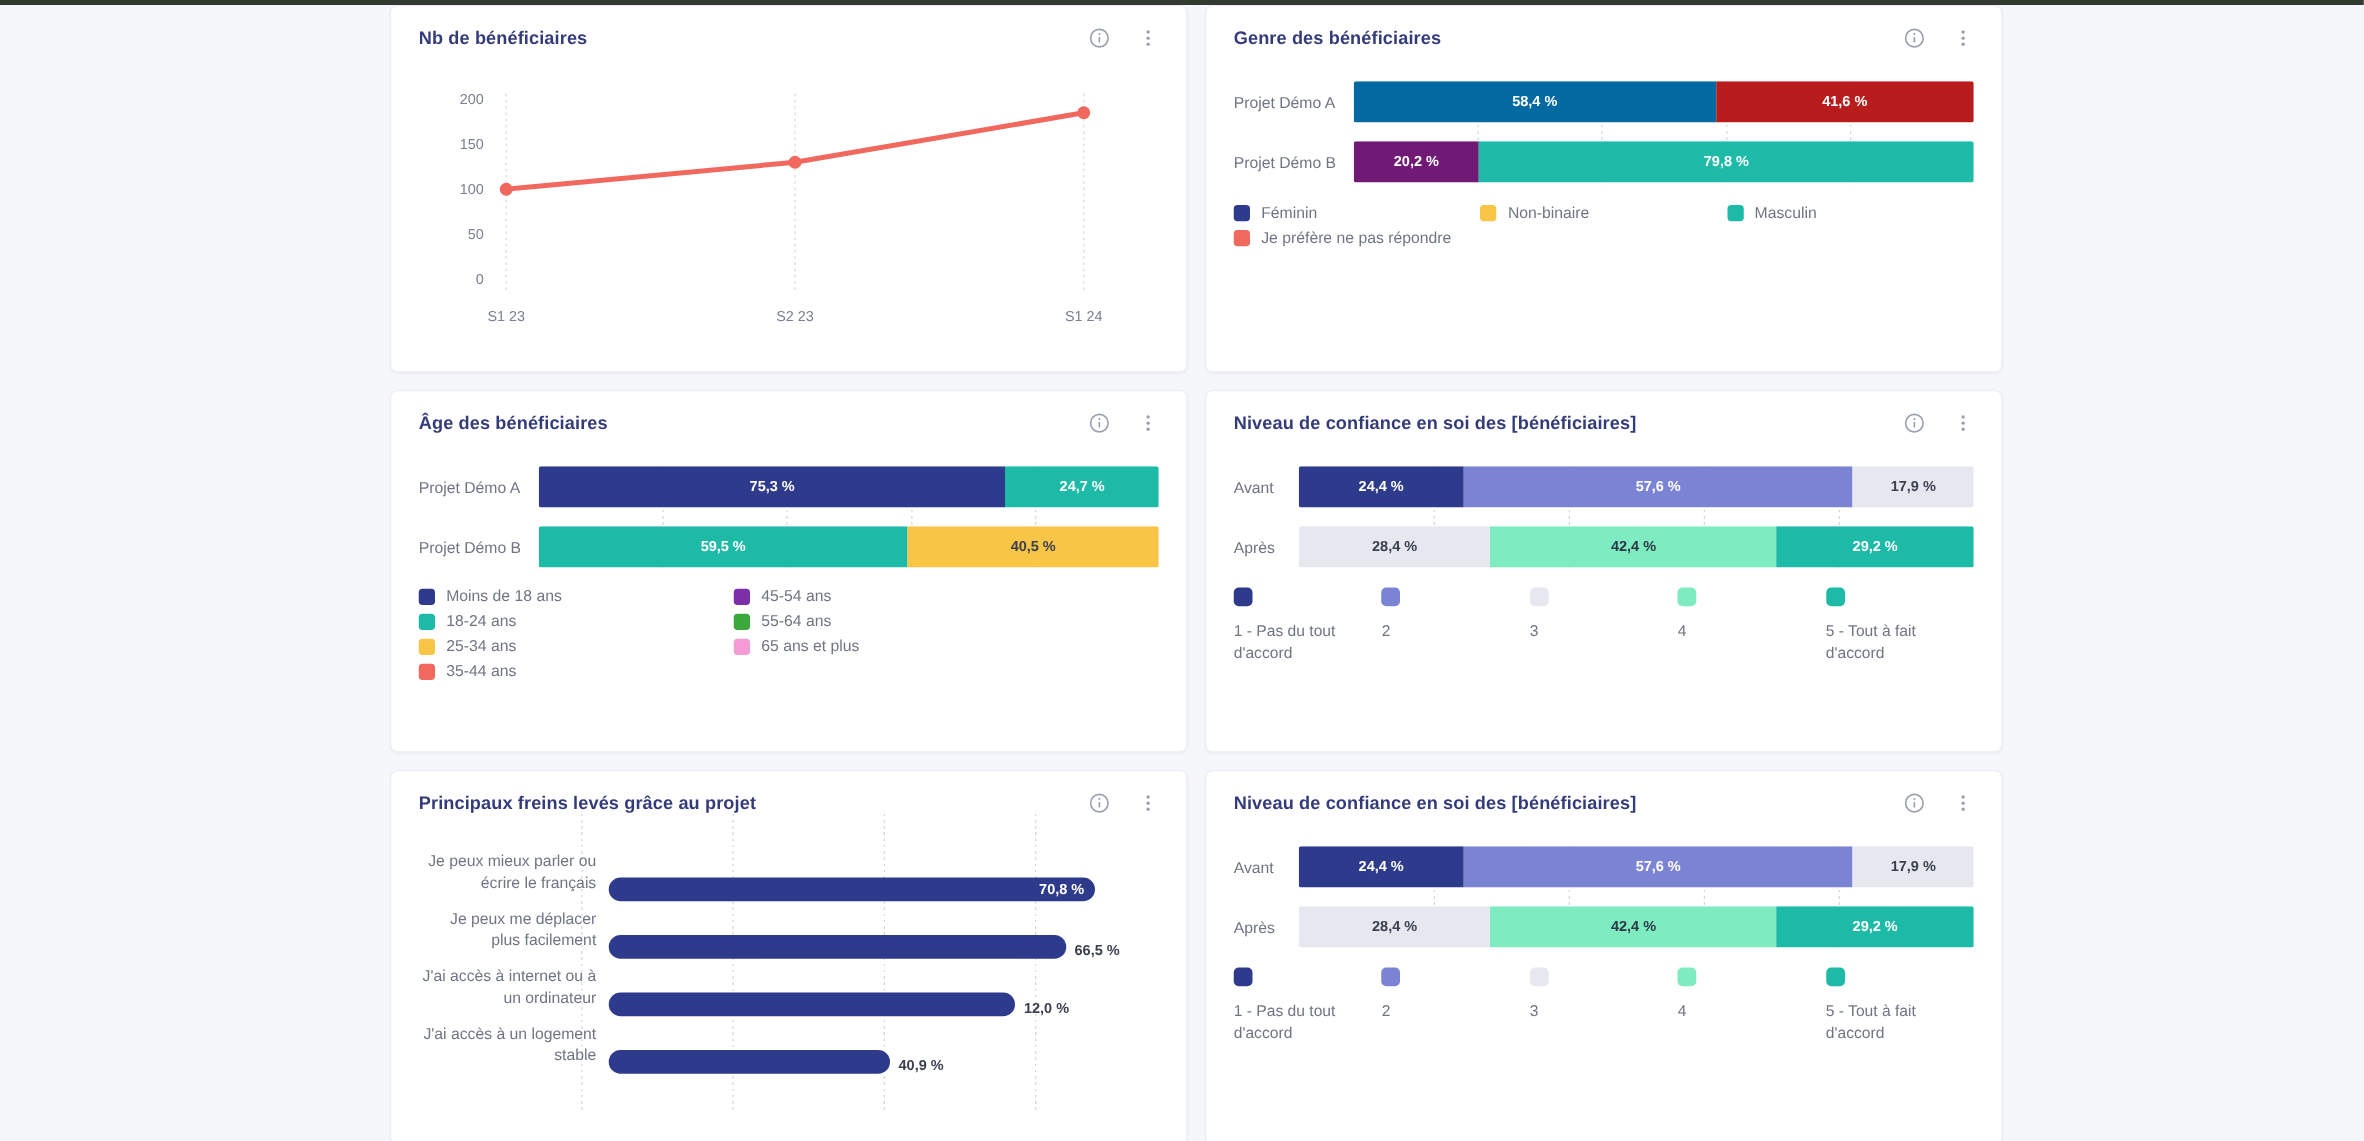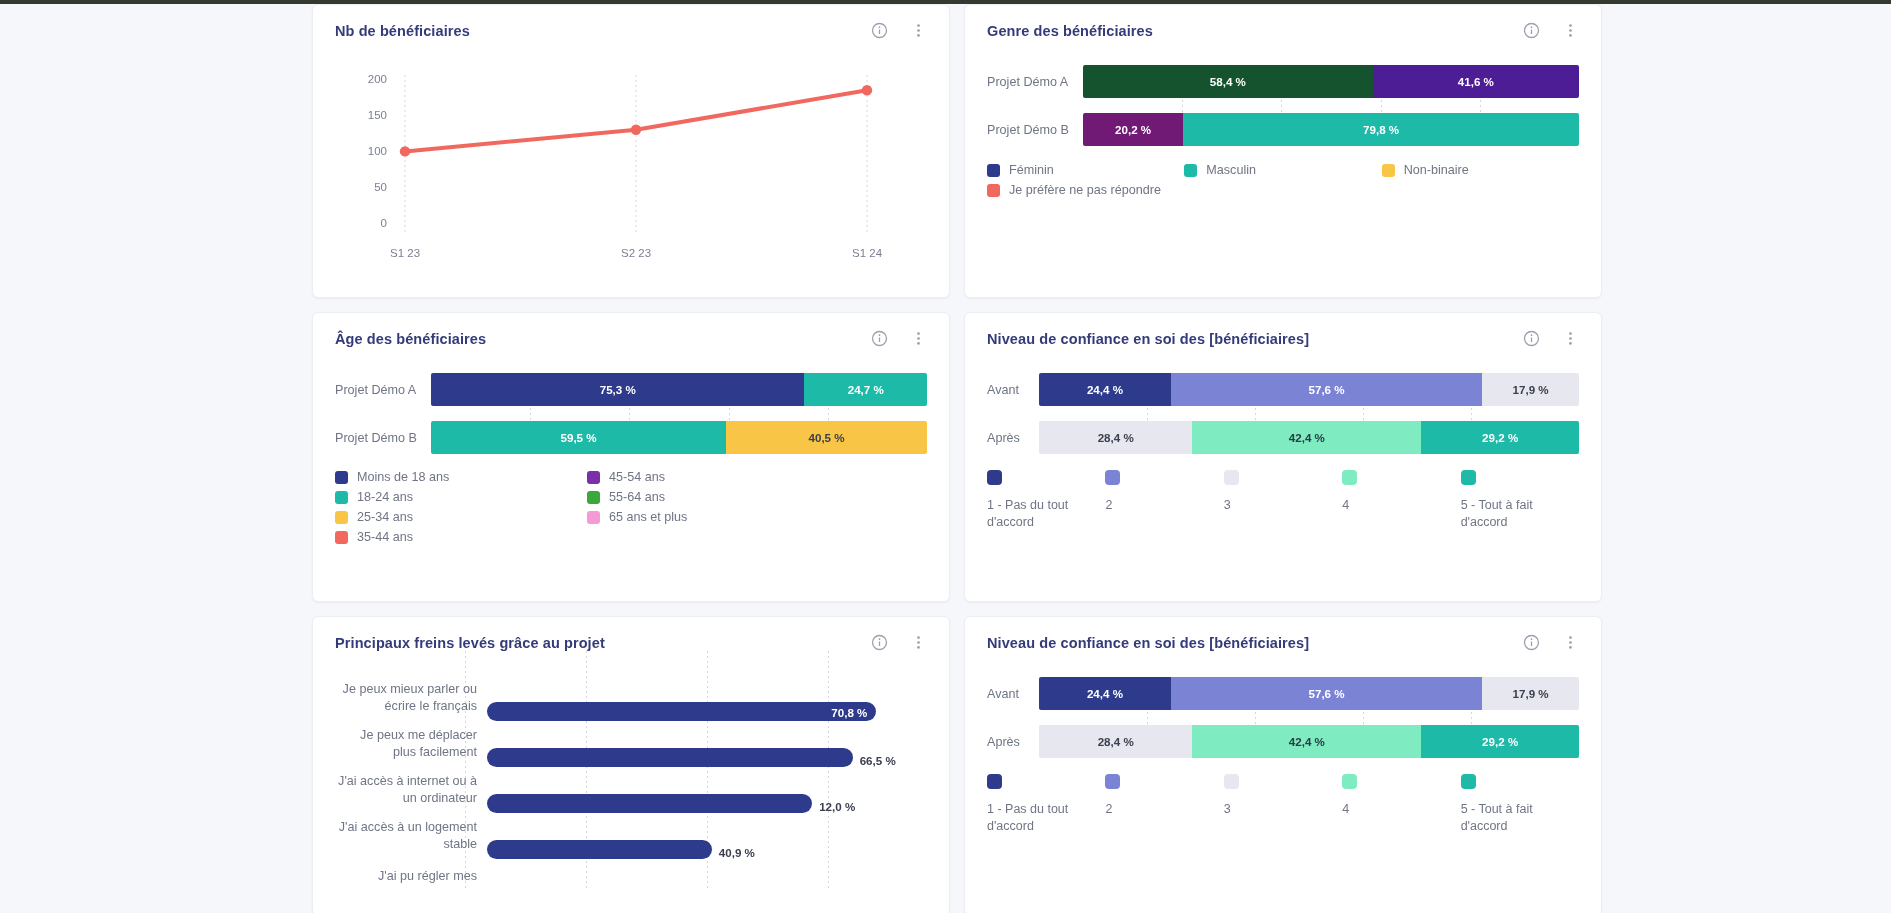--- a/index.html
+++ b/index.html
@@ -168,44 +168,44 @@
     <div class="stack-area">
       <div class="gridlines" style="left:118px;right:22px;top:26px;height:81px;">
         <div class="gl" style="left:20%"></div>
           <div class="gl" style="left:40%"></div>
         <div class="gl" style="left:60%"></div>
           <div class="gl" style="left:80%"></div>
       </div>
       <div class="srow">
         <div class="slabel">Projet Démo A</div>
         <div class="sbars">
-          <div class="seg" style="flex:58.4;background:#14532d;color:#fff">58,4 %</div>
-          <div class="seg" style="flex:41.6;background:#4c1d95;color:#fff">41,6 %</div>
+          <div class="seg" style="flex:58.4;background:#0369a1;color:#fff">58,4 %</div>
+          <div class="seg" style="flex:41.6;background:#b91c1c;color:#fff">41,6 %</div>
         </div>
       </div>
       <div class="srow">
         <div class="slabel">Projet Démo B</div>
         <div class="sbars">
           <div class="seg" style="flex:20.2;background:#701a75;color:#fff">20,2 %</div>
           <div class="seg" style="flex:79.8;background:#1dbaa7;color:#fff">79,8 %</div>
         </div>
       </div>
     </div>
     <div class="legend" style="padding-top:17px">
       <div class="lgitem">
           <span class="sw" style="background:#2e3a8c"></span>
           <span class="lglabel">Féminin</span>
         </div>
       <div class="lgitem">
+          <span class="sw" style="background:#f8c546"></span>
+          <span class="lglabel">Non-binaire</span>
+        </div>
+      <div class="lgitem">
           <span class="sw" style="background:#1dbaa7"></span>
           <span class="lglabel">Masculin</span>
-        </div>
-      <div class="lgitem">
-          <span class="sw" style="background:#f8c546"></span>
-          <span class="lglabel">Non-binaire</span>
         </div>
       <div class="lgitem">
           <span class="sw" style="background:#f1685e"></span>
           <span class="lglabel">Je préfère ne pas répondre</span>
         </div>
     </div>
   </div>
 
   <div class="card h2">
     <div class="card-head">
@@ -400,24 +400,20 @@
           <span class="hval outside">12,0 %</span>
         </div>
       </div>
       <div class="hrow">
         <div class="hlabel">J'ai accès à un logement stable</div>
         <div class="htrack">
           <div class="hfill" style="width:51.1%"></div>
           <span class="hval outside">40,9 %</span>
         </div>
       </div>
-      <div class="hrow" style="height:34px">
-        <div class="hlabel">J'ai pu régler mes</div>
-        <div class="htrack"></div>
-      </div>
     </div>
   </div>
 
   <div class="card h3">
     <div class="card-head">
       <div class="card-title">Niveau de confiance en soi des [bénéficiaires]</div>
       <div class="head-icons">
         <span class="ic">
           <svg viewBox="0 0 17 17" width="17" height="17" fill="none" stroke="#9aa0b0" stroke-width="1.3">
               <circle cx="8.5" cy="8.5" r="7"></circle>

